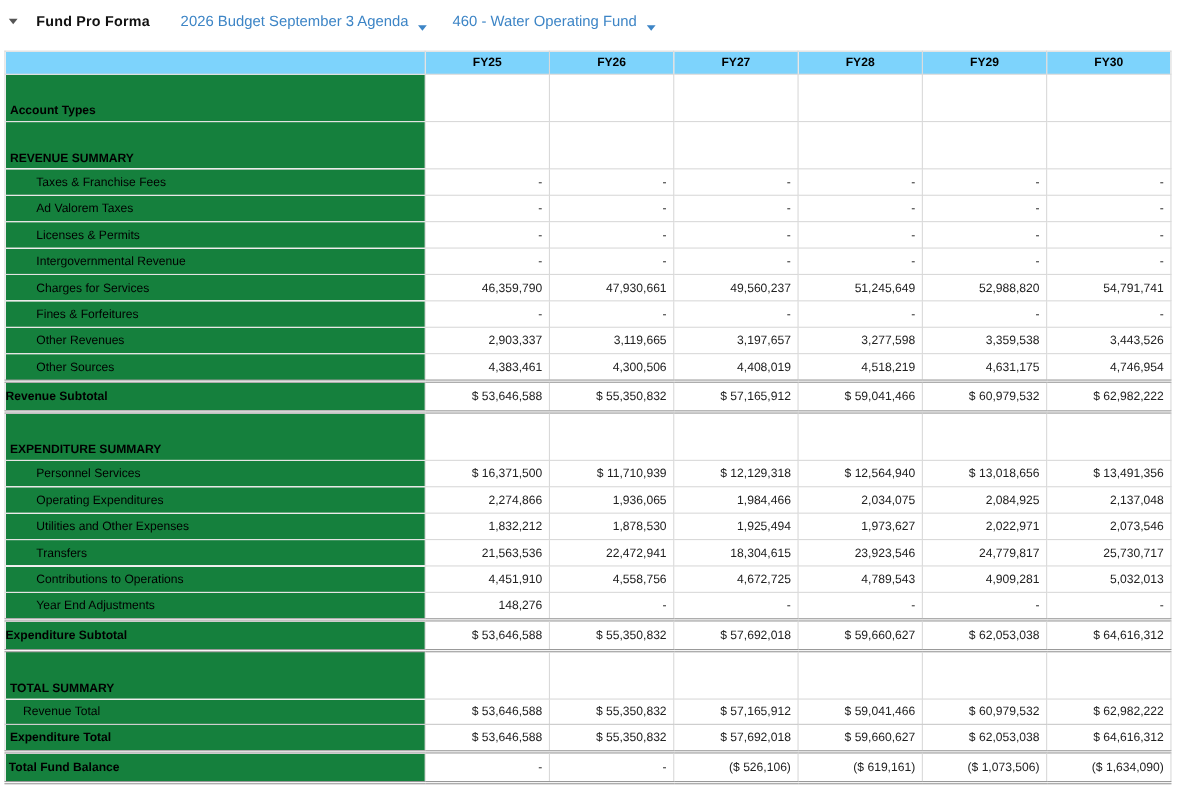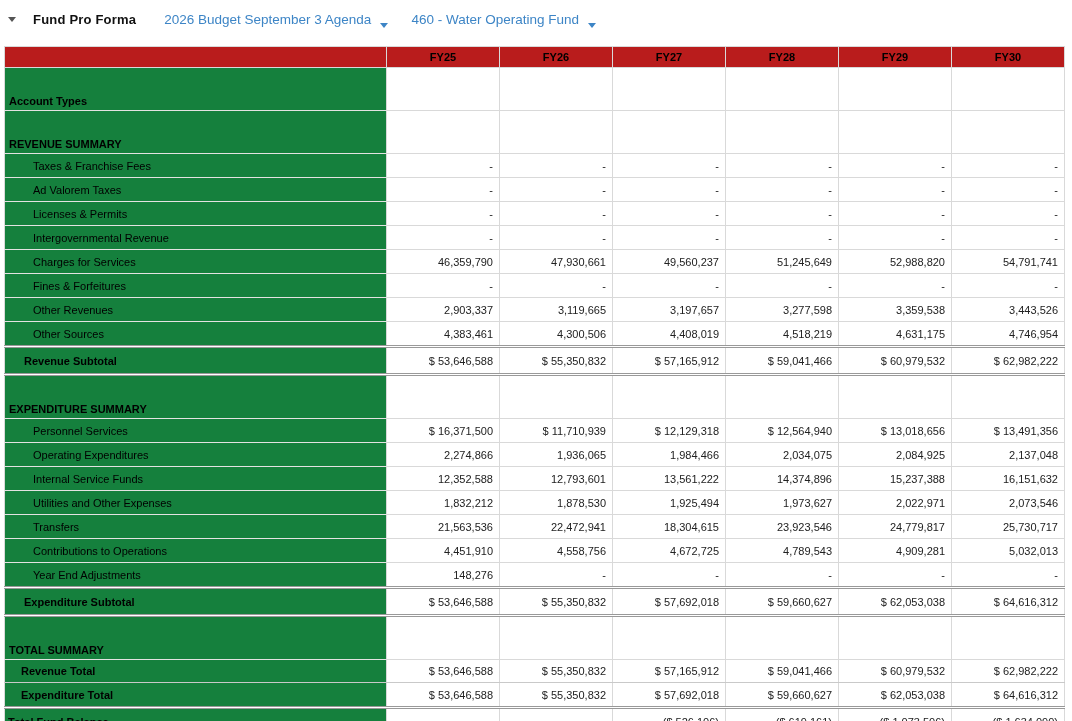--- a/index.html
+++ b/index.html
@@ -12,35 +12,35 @@
   .titlebar { display:flex; align-items:center; padding:10px 0 0 8px; height:18px; }
   .tri { width:0; height:0; border-left:4px solid transparent; border-right:4px solid transparent; display:inline-block; }
   .tri-dark { border-top:5px solid #555; }
   .tri-blue { border-top:5px solid #3d85c6; margin-left:9px; position:relative; top:1px; }
   .report-title { font-weight:bold; font-size:13px; color:#111; margin-left:17px; letter-spacing:0.2px; }
   .dropdown { display:flex; align-items:flex-end; color:#3d85c6; font-size:13.5px; margin-left:28px; cursor:pointer; white-space:nowrap; }
   .dropdown + .dropdown { margin-left:23px; }
   
   table { border-collapse:collapse; table-layout:fixed; margin:18px 0 0 4px; }
   th, td { border:1px solid #d9d9d9; font-size:11px; white-space:nowrap; overflow:hidden; padding:0; }
-  th { background:#b91c1c; height:20px; font-weight:bold; text-align:center; color:#000; }
+  th { background:#7dd3fc; height:20px; font-weight:bold; text-align:center; color:#000; }
   td.label { background:#15803d; text-align:left; color:#000;
              border-top-color:#e3e3e2; border-bottom-color:#e3e3e2; padding-left:4px; }
   td.num { background:#ffffff; text-align:right; padding-right:6px; color:#212121; }
   
   tr.r-section td { height:39px; vertical-align:bottom; }
   tr.r-section td.label { font-weight:bold; padding-bottom:3px; }
   tr.r-detail td { height:23px; }
   tr.r-detail td.label { padding-left:28px; }
   tr.r-subtotal td { height:25px; border-top:3px double #999999; border-bottom:3px double #999999; }
-  tr.r-subtotal td.label { font-weight:bold; padding-left:19px;margin-top:16px; }
+  tr.r-subtotal td.label { font-weight:bold; padding-left:0;margin-top:16px; }
   tr.r-total td { height:22px; border-top-color:#c9c9c9; border-bottom-color:#c9c9c9; }
-  tr.r-total td.label { font-weight:bold; padding-left:16px; }
+  tr.r-total td.label { font-weight:normal; padding-left:16px; }
   tr.r-total_end td { height:23px; border-bottom:3px double #999999; border-top-color:#c9c9c9; }
-  tr.r-total_end td.label { font-weight:bold; padding-left:16px; }
+  tr.r-total_end td.label { font-weight:bold; padding-left:4px; }
   tr.r-grand td { height:25px; border-bottom:3px double #999999; }
   tr.r-grand td.label { font-weight:bold; padding-left:3px; }
 </style>
 </head>
 <body>
 
 <div class="titlebar">
   <span class="tri tri-dark"></span>
   <span class="report-title">Fund Pro Forma</span>
   <span class="dropdown">
@@ -195,29 +195,20 @@
       <tr class="r-detail">
         <td class="label">Operating Expenditures</td>
         <td class="num">2,274,866</td>
         <td class="num">1,936,065</td>
         <td class="num">1,984,466</td>
         <td class="num">2,034,075</td>
         <td class="num">2,084,925</td>
         <td class="num">2,137,048</td>
       </tr>
       <tr class="r-detail">
-        <td class="label">Internal Service Funds</td>
-        <td class="num">12,352,588</td>
-        <td class="num">12,793,601</td>
-        <td class="num">13,561,222</td>
-        <td class="num">14,374,896</td>
-        <td class="num">15,237,388</td>
-        <td class="num">16,151,632</td>
-      </tr>
-      <tr class="r-detail">
         <td class="label">Utilities and Other Expenses</td>
         <td class="num">1,832,212</td>
         <td class="num">1,878,530</td>
         <td class="num">1,925,494</td>
         <td class="num">1,973,627</td>
         <td class="num">2,022,971</td>
         <td class="num">2,073,546</td>
       </tr>
       <tr class="r-detail">
         <td class="label">Transfers</td>

